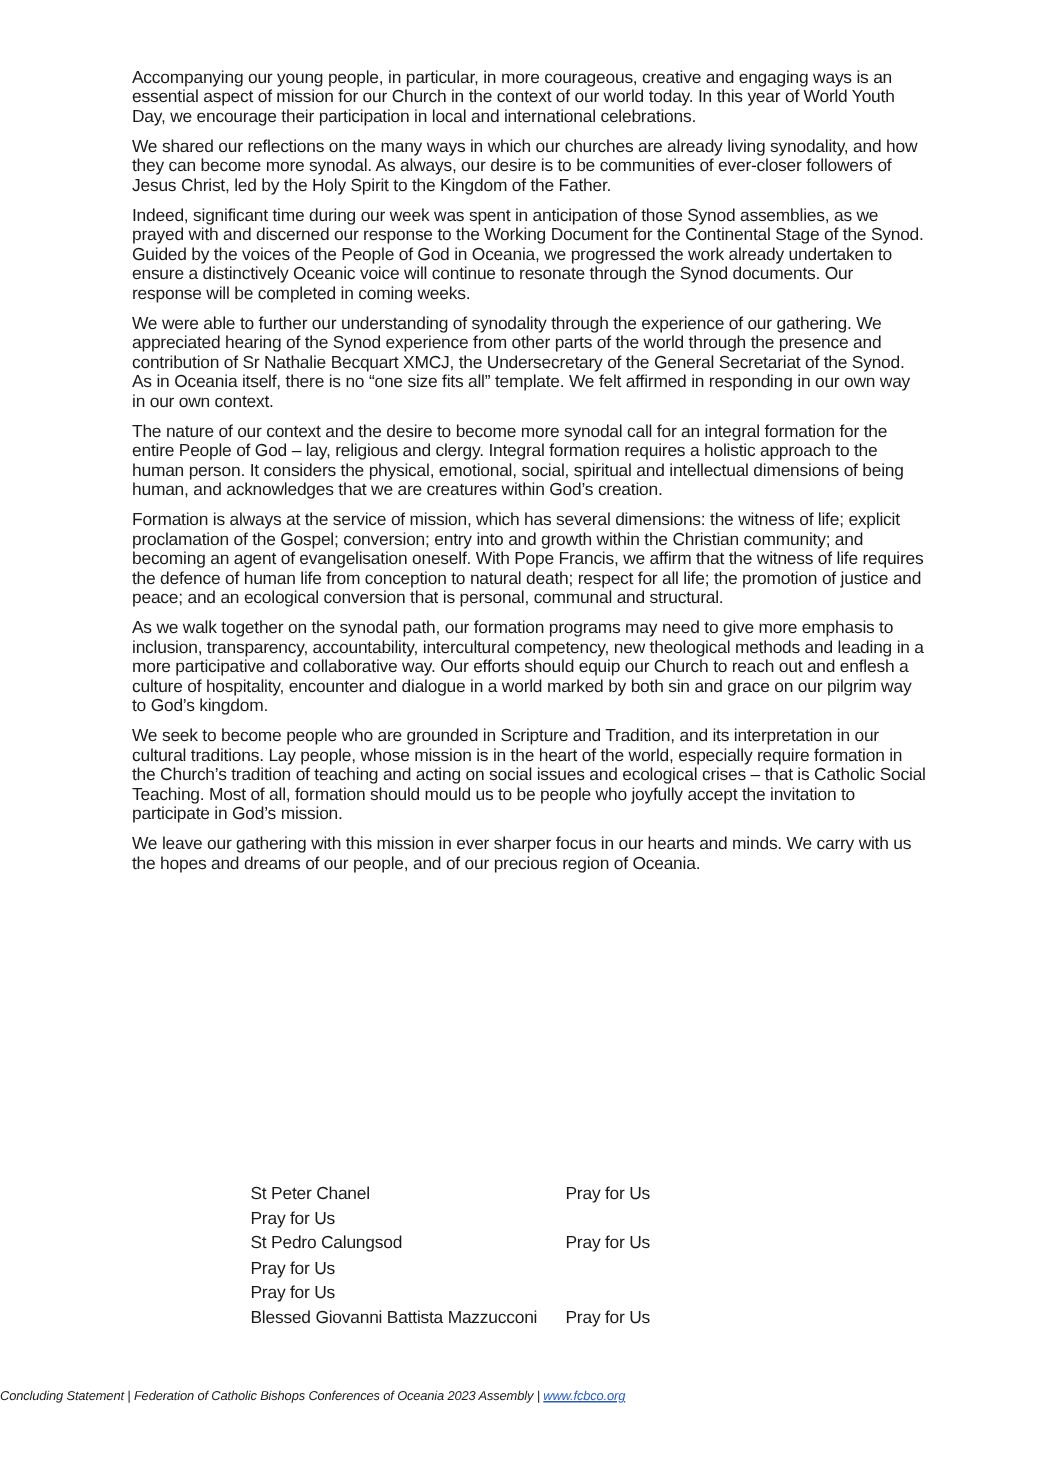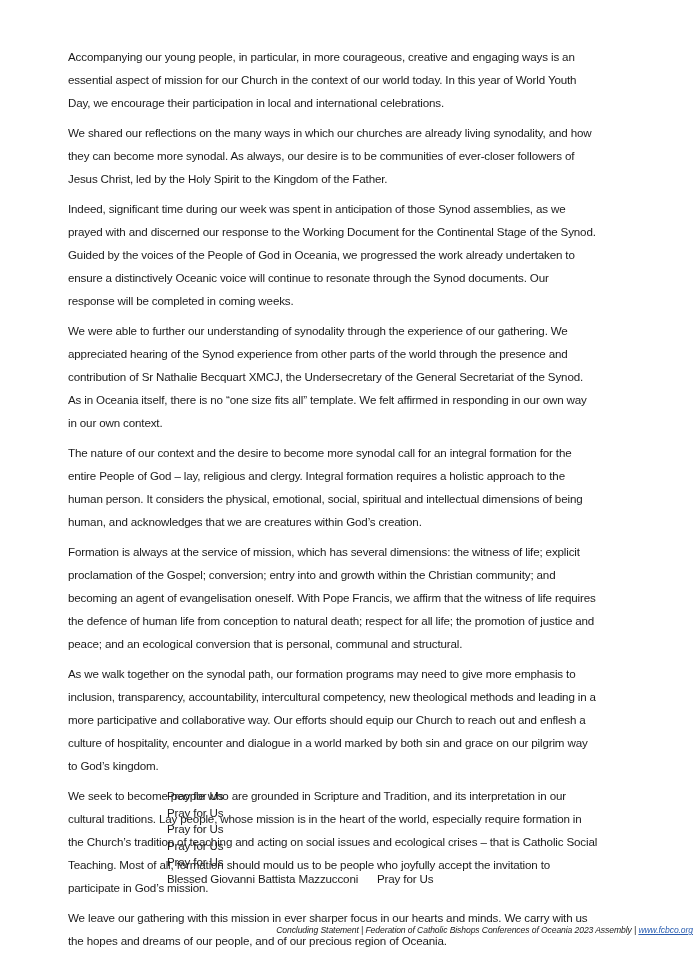--- a/index.html
+++ b/index.html
@@ -1,33 +1,33 @@
 <!DOCTYPE html>
 <html><head>
 <meta charset="utf-8">
 <style>
   html, body { margin: 0; padding: 0; background: #ffffff; }
   body { width: 693px; height: 980px; position: relative; overflow: hidden; }
   .page {
-    position: absolute; left: 68px; top: 45px; width: 530px;
+    position: absolute; left: 88px; top: 45px; width: 530px;
     font-family: "Liberation Sans", sans-serif;
-    font-size: 11.6px; line-height: 23px; color: #1a1a1a;
+    font-size: 11.6px; line-height: 13px; color: #1a1a1a;
     letter-spacing: -0.15px;
   }
   .page p { margin: 0 0 7px 0; }
   .saints {
     position: absolute; left: 167px; top: 788px;
     font-family: "Liberation Sans", sans-serif;
     font-size: 11.6px; line-height: 16.6px; color: #1a1a1a;
     letter-spacing: -0.15px;
   }
   .saint-row { display: flex; }
   .saint-name { width: 210px; }
   .footer {
-    position: absolute; left: 0; width: 693px; top: 925px; text-align: right;
+    position: absolute; left: 0; width: 693px; top: 925px; text-align: left;
     font-family: "Liberation Sans", sans-serif; font-style: italic;
     font-size: 8.6px; color: #1a1a1a; letter-spacing: -0.1px;
   }
   .footer a { color: #2a5db0; text-decoration: underline; }
 </style>
 </head>
 <body>
 
 <div class="page">
   <p>Accompanying our young people, in particular, in more courageous, creative and engaging ways is an essential aspect of mission for our Church in the context of our world today. In this year of World Youth Day, we encourage their participation in local and international celebrations.</p>
@@ -36,26 +36,28 @@
   <p>We were able to further our understanding of synodality through the experience of our gathering. We appreciated hearing of the Synod experience from other parts of the world through the presence and contribution of Sr Nathalie Becquart XMCJ, the Undersecretary of the General Secretariat of the Synod. As in Oceania itself, there is no “one size fits all” template. We felt affirmed in responding in our own way in our own context.</p>
   <p>The nature of our context and the desire to become more synodal call for an integral formation for the entire People of God – lay, religious and clergy. Integral formation requires a holistic approach to the human person. It considers the physical, emotional, social, spiritual and intellectual dimensions of being human, and acknowledges that we are creatures within God’s creation.</p>
   <p>Formation is always at the service of mission, which has several dimensions: the witness of life; explicit proclamation of the Gospel; conversion; entry into and growth within the Christian community; and becoming an agent of evangelisation oneself. With Pope Francis, we affirm that the witness of life requires the defence of human life from conception to natural death; respect for all life; the promotion of justice and peace; and an ecological conversion that is personal, communal and structural.</p>
   <p>As we walk together on the synodal path, our formation programs may need to give more emphasis to inclusion, transparency, accountability, intercultural competency, new theological methods and leading in a more participative and collaborative way. Our efforts should equip our Church to reach out and enflesh a culture of hospitality, encounter and dialogue in a world marked by both sin and grace on our pilgrim way to God’s kingdom.</p>
   <p>We seek to become people who are grounded in Scripture and Tradition, and its interpretation in our cultural traditions. Lay people, whose mission is in the heart of the world, especially require formation in the Church’s tradition of teaching and acting on social issues and ecological crises – that is Catholic Social Teaching. Most of all, formation should mould us to be people who joyfully accept the invitation to participate in God’s mission.</p>
   <p>We leave our gathering with this mission in ever sharper focus in our hearts and minds. We carry with us the hopes and dreams of our people, and of our precious region of Oceania.</p>
 </div>
 
 <div class="saints">
   <div class="saint-row">
+    <span class="saint-name">St Peter Chanel</span>
     <span>Pray for Us</span>
   </div>
   <div class="saint-row">
     <span>Pray for Us</span>
   </div>
   <div class="saint-row">
+    <span class="saint-name">St Pedro Calungsod</span>
     <span>Pray for Us</span>
   </div>
   <div class="saint-row">
     <span>Pray for Us</span>
   </div>
   <div class="saint-row">
     <span>Pray for Us</span>
   </div>
   <div class="saint-row">
     <span class="saint-name">Blessed Giovanni Battista Mazzucconi</span>

